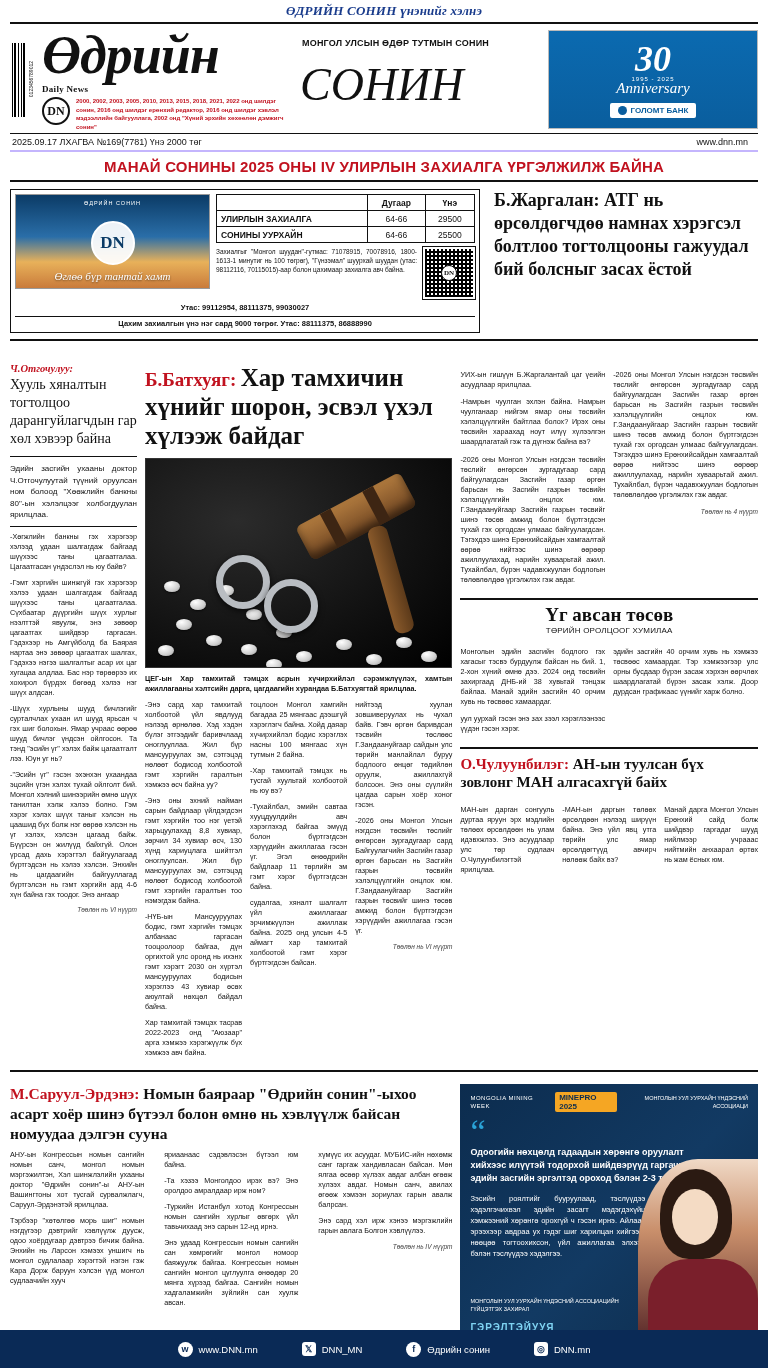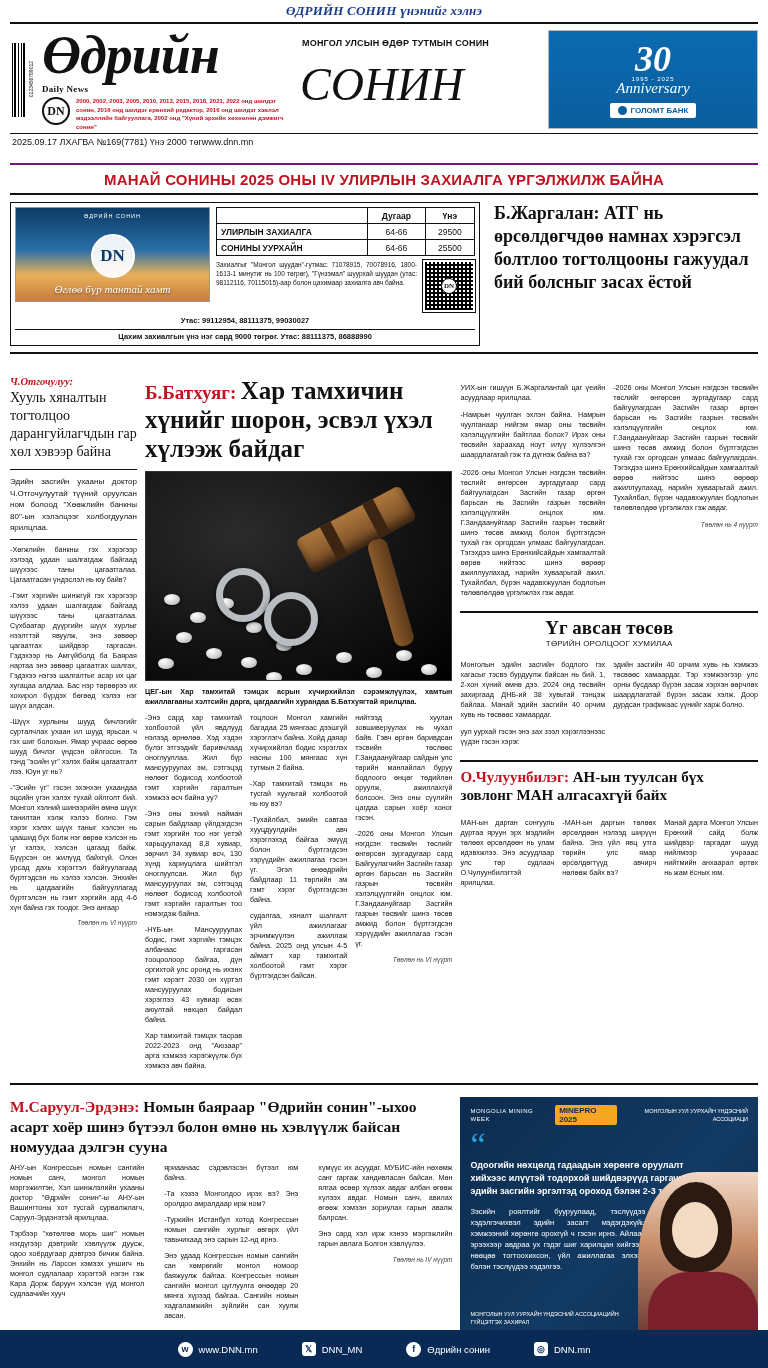--- a/index.html
+++ b/index.html
@@ -89,22 +89,22 @@
   .anniv-years { font-size:6px; letter-spacing:1px; }
   .anniv-word { font-family:"Liberation Serif",serif; font-style:italic; font-size:15px; margin-top:-2px; }
   .golomt {
     margin-top:6px; background:#fff; color:#0a5e9e; font-size:8px; font-weight:bold;
     padding:3px 8px; border-radius:2px; display:flex; align-items:center; gap:4px;
   }
   .golomt .g-dot { width:9px;height:9px;border-radius:50%;background:#0a5e9e;display:inline-block;}
 
   
   .issueline {
-    display:flex; align-items:center; justify-content:flex-start;
-    font-size:9px; padding:3px 2px 16px 2px; border-bottom:2px solid #701a75;
+    display:flex; align-items:center; justify-content:space-between;
+    font-size:9px; padding:3px 2px 3px 2px; border-bottom:2px solid #c4b5fd;
   }
   .issueline .site { font-size:9px; color:#111; padding-right: 8px;}
 
   
   .redbanner {
     text-align:center; color:#c1121f; font-weight:bold; font-size:15px;
     padding:6px 0 5px; border-bottom:2px solid #111; letter-spacing:.2px;
   }
 
   

